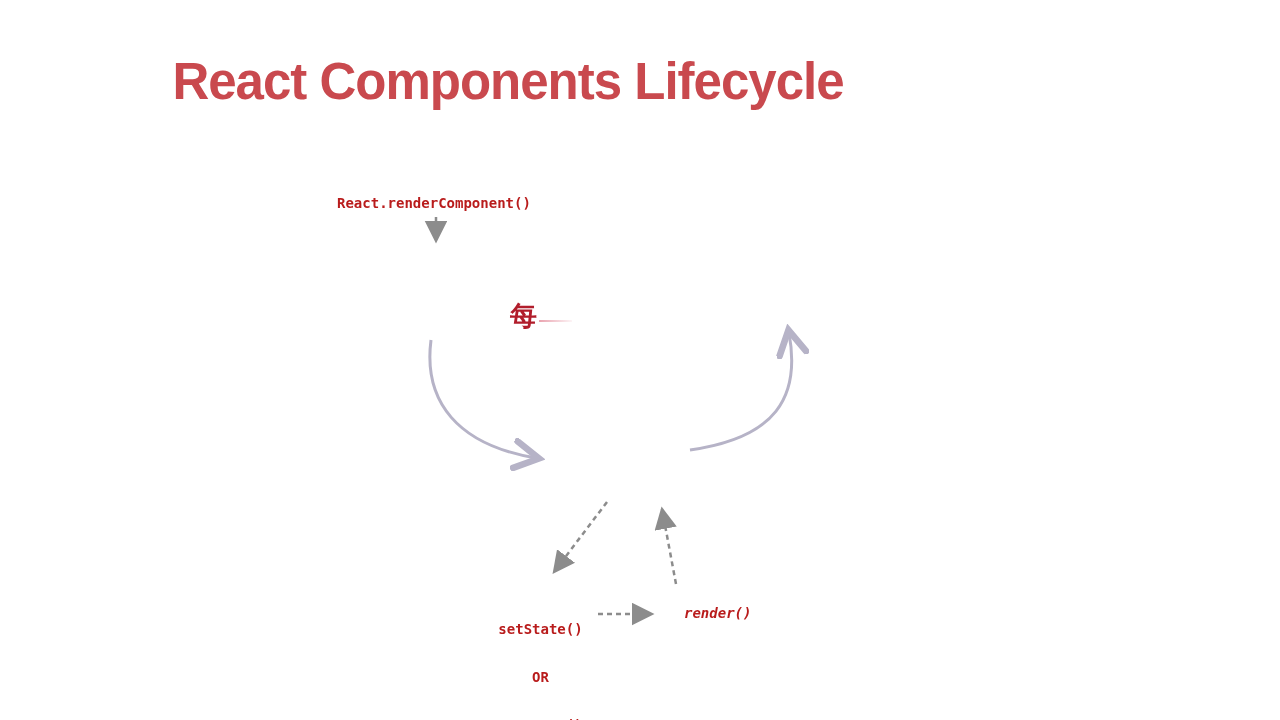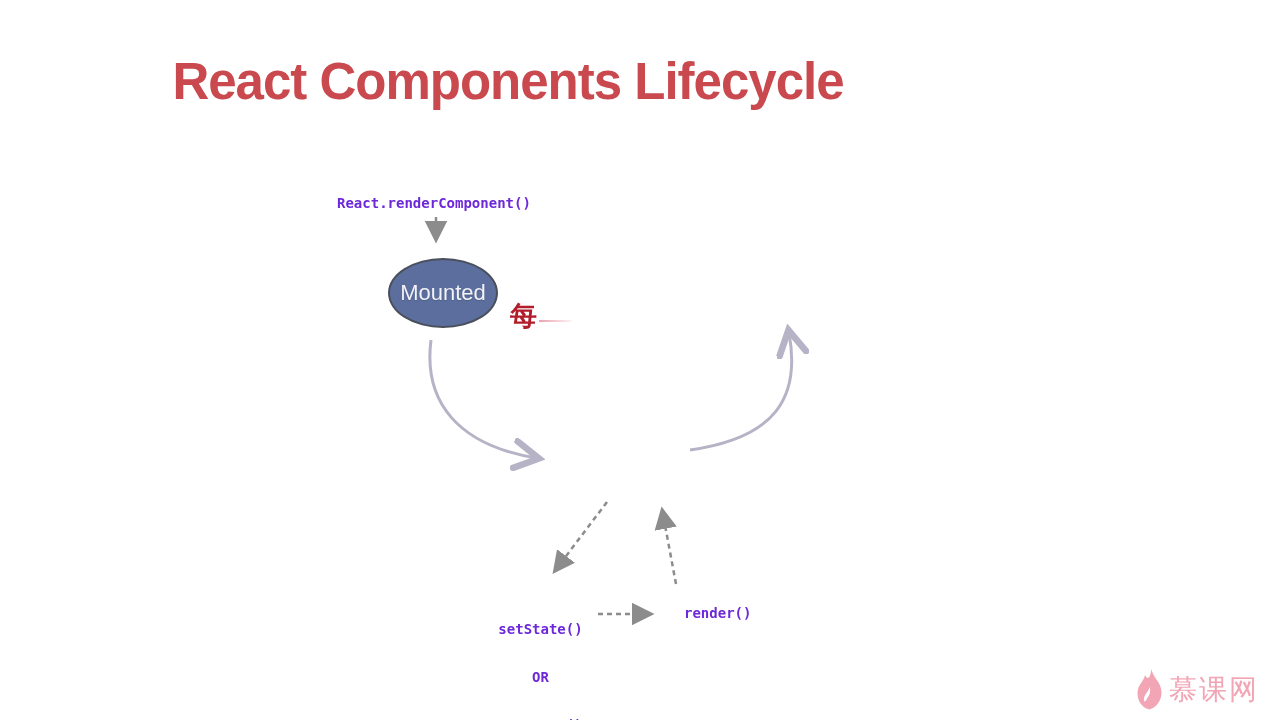--- a/index.html
+++ b/index.html
@@ -17,26 +17,26 @@
     border-radius:50%;color:#f2f2f7;font-size:22px;font-weight:normal;
     text-shadow:0 1px 1px rgba(0,0,0,0.15);
   }
   .node-mounted{left:388px;top:258px;width:106px;height:66px;background:#5b6e9d;border:2px solid #4a4f5c;}
   .node-unmounted{left:716px;top:255px;width:144px;height:62px;background:#9aa19e;border:2px solid #666b68;
     background:radial-gradient(ellipse at 50% 30%,#a8afac 0%,#949b98 70%);}
   .node-update{left:568px;top:430px;width:114px;height:60px;background:#8da6e6;border:2px solid #3f4552;
     background:radial-gradient(ellipse at 50% 30%,#9cb2ec 0%,#86a0e4 70%);}
   .code-label{
     position:absolute;font-family:"DejaVu Sans Mono","Liberation Mono",monospace;
-    font-weight:bold;color:#6d28d9;font-size:14px;white-space:pre;
+    font-weight:bold;color:#b91c1c;font-size:14px;white-space:pre;
   }
   .lbl-rendercomponent{left:337px;top:195px;}
   .lbl-unmount{left:699px;top:400px;font-size:13.5px;}
   .lbl-setstate{left:468px;top:589px;width:145px;text-align:center;line-height:16px;}
-  .lbl-render{left:684px;top:605px;}
+  .lbl-render{left:684px;top:605px;font-style:italic;}
   .annotation-char{
     position:absolute;left:510px;top:303px;font-size:27px;font-weight:bold;color:#b11d2b;
     font-family:"Liberation Sans",sans-serif;line-height:1;
   }
   .annotation-line{
     position:absolute;left:539px;top:320px;width:33px;height:2px;
     background:linear-gradient(to right, rgba(228,140,155,0.8), rgba(243,200,208,0.2));
   }
   .watermark{position:absolute;left:1136px;top:668px;display:flex;align-items:center;}
   .watermark-text{
@@ -69,39 +69,29 @@
 
     <path d="M607,502 L554,572" fill="none" stroke="#8c8c8c" stroke-width="2.5" stroke-dasharray="5 4" marker-end="url(#tri-gray)"></path>
 
     <path d="M676,584 L662,509" fill="none" stroke="#8c8c8c" stroke-width="2.5" stroke-dasharray="5 4" marker-end="url(#tri-gray)"></path>
 
     <path d="M598,614 L652,614" fill="none" stroke="#8c8c8c" stroke-width="2.5" stroke-dasharray="5 4" marker-end="url(#tri-gray)"></path>
   </svg>
 
   <div class="code-label lbl-rendercomponent">React.renderComponent()</div>
 
-  <div class="node node-mounted">
-    <span>Mounted</span>
-  </div>
 
 
 
   <div class="annotation-char">每</div>
   <div class="annotation-line"></div>
 
 
   <div class="code-label lbl-setstate">
     <div>setState()</div>
     <div>OR</div>
     <div>setProps()</div>
   </div>
 
   <div class="code-label lbl-render">render()</div>
 
-  <div class="watermark">
-    <svg width="27" height="43" viewBox="0 0 27 43">
-      <path d="M15.5,1 C16.5,9 25,14 25.5,23.5 C26,33 20,39.5 13.5,41.5 C6.5,39.8 1.2,33.5 1.5,24.5 C1.8,16.5 8,13.5 9,7 C11,11 13.8,12.5 15.5,1 Z" fill="#f2a6b5"></path>
-      <path d="M8,33 C7,27 12.5,24.5 13.5,19 C15.5,24.5 12.5,28.5 10.8,31 C9.8,32.8 9,34 8,33 Z" fill="#ffffff"></path>
-    </svg>
-    <span class="watermark-text">慕课网</span>
-  </div>
 
 </div>
 
 </body></html>

